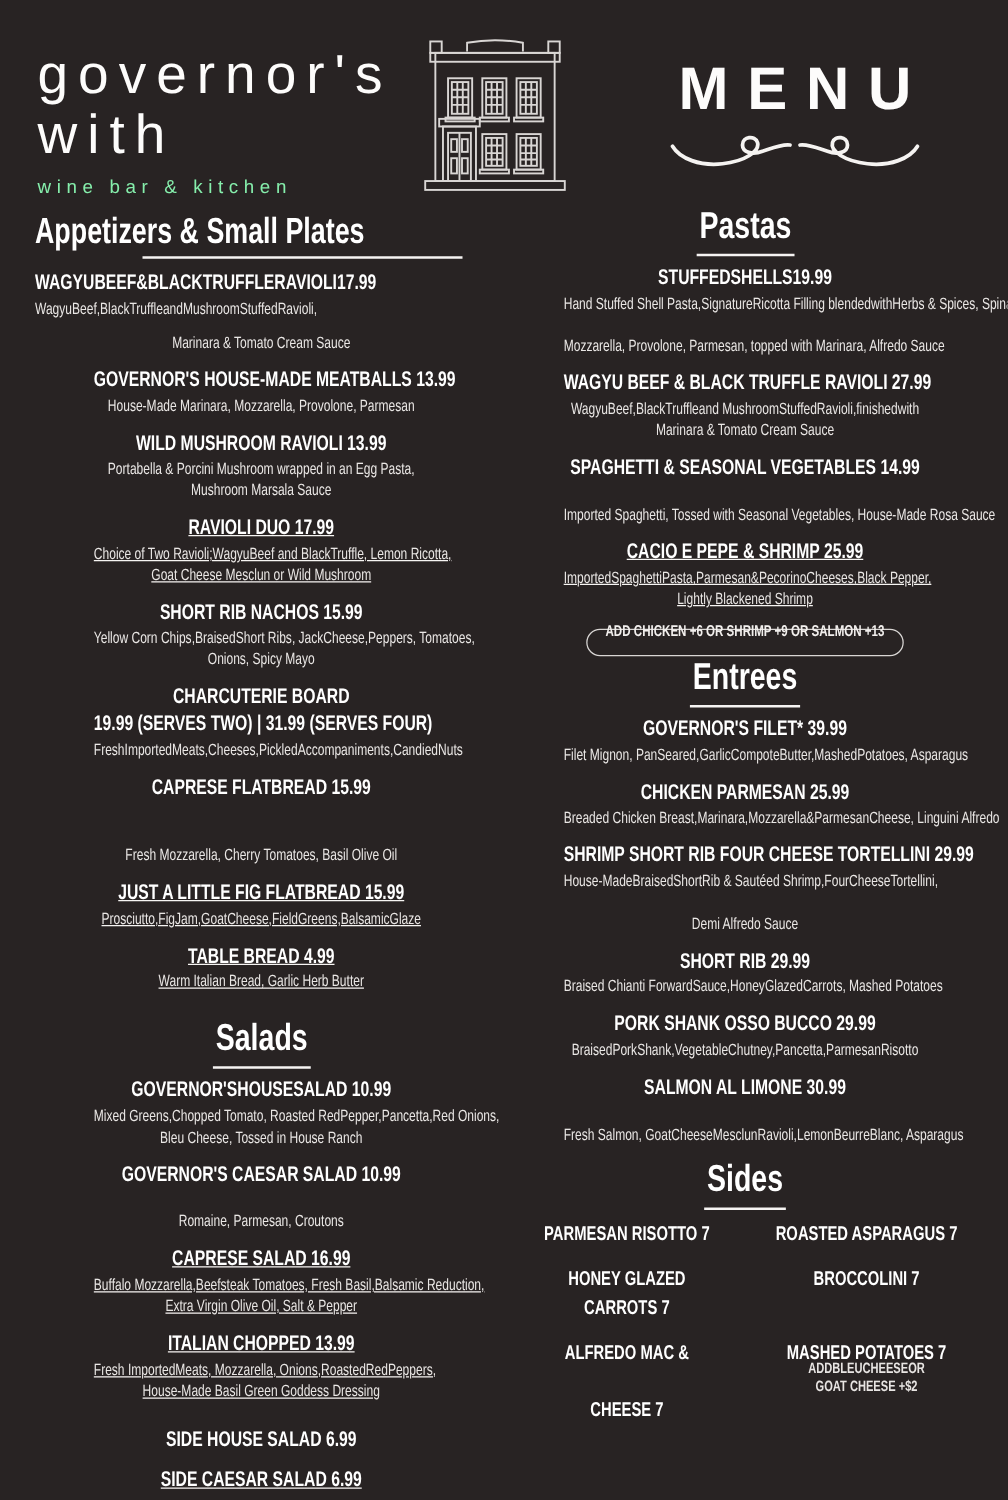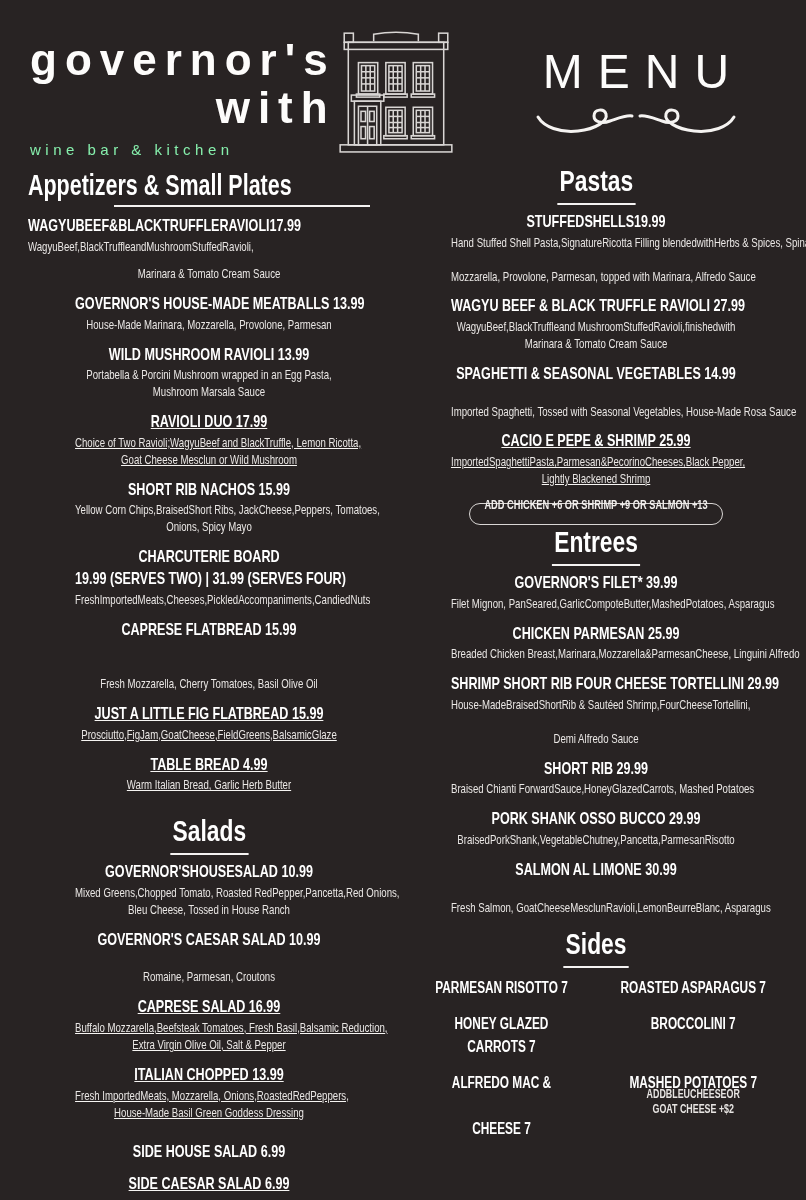--- a/index.html
+++ b/index.html
@@ -11,25 +11,25 @@
     -webkit-font-smoothing:antialiased;
   }
   
   .cx{transform:scaleX(0.74);transform-origin:50% 0;}
   .cxl{transform:scaleX(0.74);transform-origin:0 0;}
   .pre{white-space:pre;}
 
   
   .header{position:relative;height:160px;}
   .logo{position:absolute;left:30px;top:36px;color:#fdfcfb;}
-  .logo-line{font-size:44px;font-weight:700;letter-spacing:8px;line-height:1.08;text-align:right;}
+  .logo-line{font-size:44px;font-weight:400;letter-spacing:8px;line-height:1.08;}
   .tagline{margin-top:10px;font-size:15px;letter-spacing:4.5px;color:#86efac;}
   .house{position:absolute;left:334px;top:22px;}
   .menu-wrap{position:absolute;left:516px;top:44px;width:240px;text-align:center;}
-  .menu-title{font-size:48px;font-weight:400;letter-spacing:15px;padding-left:15px;color:#fdfcfb;}
+  .menu-title{font-size:48px;font-weight:700;letter-spacing:15px;padding-left:15px;color:#fdfcfb;}
   .flourish{margin-top:6px;}
 
   
   .cols{display:flex;align-items:flex-start;}
   .col-left{width:362px;padding:10px 6px 0 28px;}
   .col-right{width:392px;padding:4px 6px 0 4px;}
 
   .app-head{font-size:29px;font-weight:bold;line-height:1.05;color:#fff;}
   .app-rule{height:2px;background:#f5f3f2;width:256px;margin:5px 0 8px 86px;}
 

